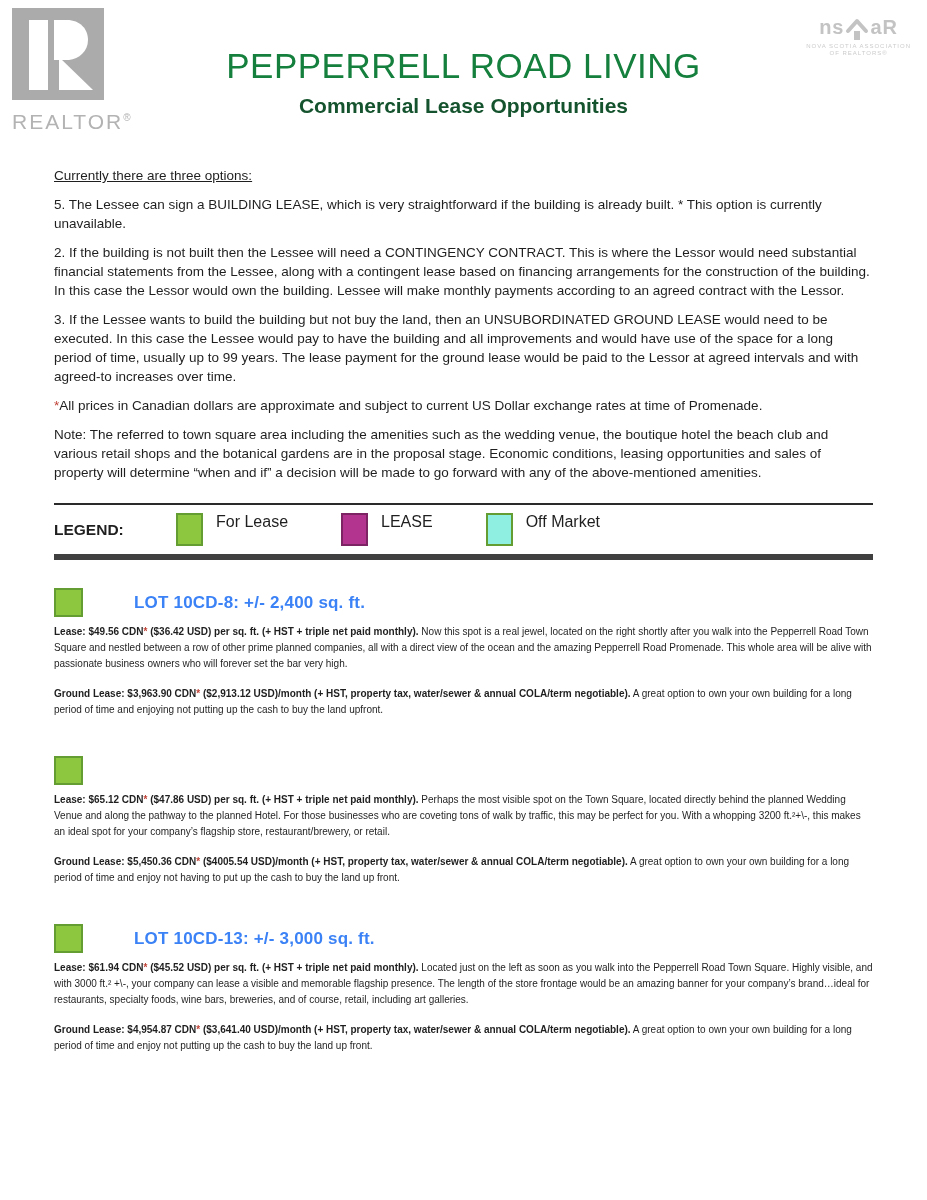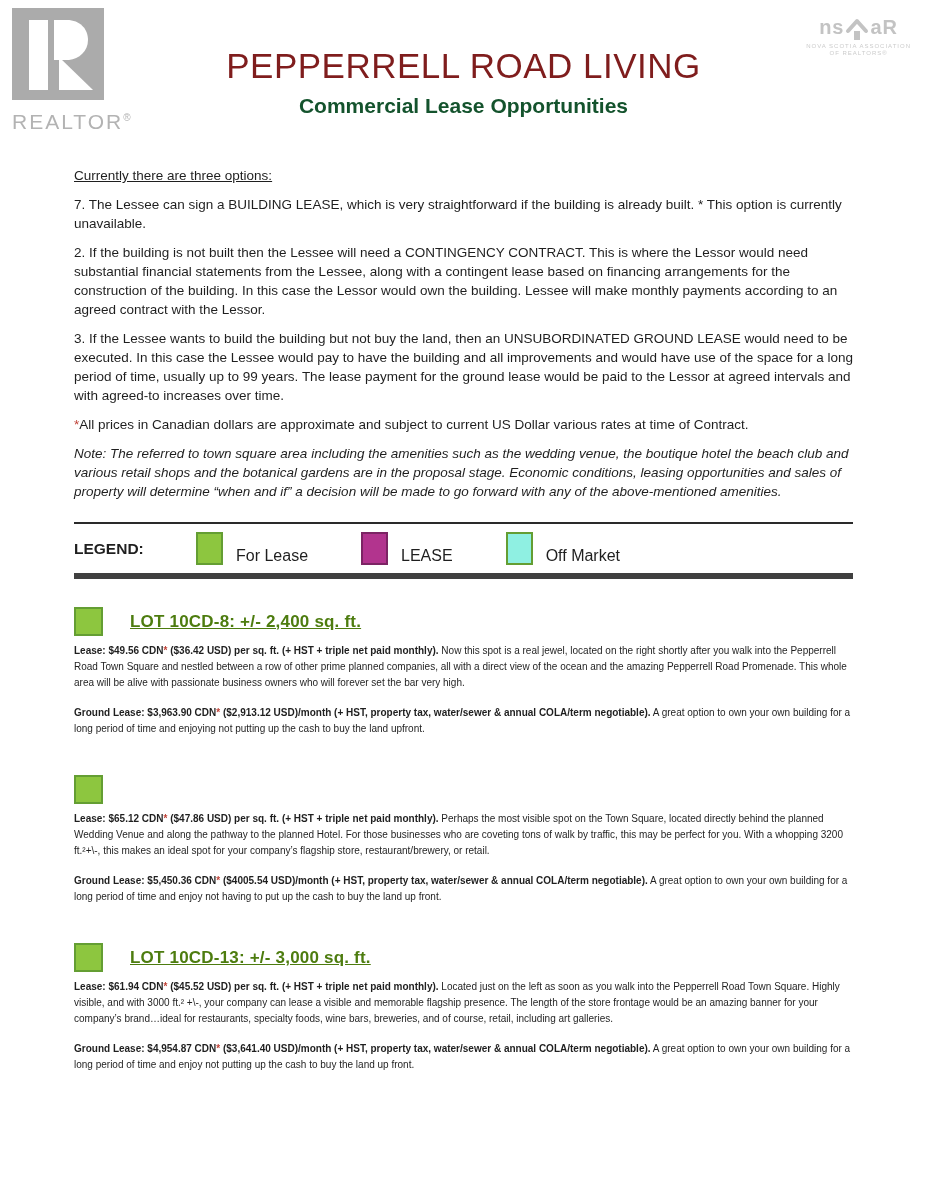--- a/index.html
+++ b/index.html
@@ -1,54 +1,54 @@
 <!DOCTYPE html>
 <html><head>
 <meta charset="utf-8">
 <style>
   html,body{margin:0;padding:0;background:#ffffff;}
   .page{
     width:927px;height:1200px;position:relative;background:#fff;
     font-family:"Liberation Sans",sans-serif;color:#1f1f1f;overflow:hidden;
   }
-  .content{padding:0 74px;}
+  .content{padding:0 54px;}
 
   
   .header{position:relative;height:156px;}
   .realtor{position:absolute;left:12px;top:8px;width:118px;}
   .realtor-box{width:92px;height:97px;}
   .realtor-caption{color:#b3b3b3;font-size:21px;letter-spacing:2px;margin-top:1px;white-space:nowrap;}
   .realtor-caption sup{font-size:10px;}
   .titles{padding-top:46px;text-align:center;}
-  .title{font-size:35px;font-weight:400;letter-spacing:0.5px;color:#7f1d1d;}
+  .title{font-size:35px;font-weight:400;letter-spacing:0.5px;color:#15803d;}
   .subtitle{font-size:21px;font-weight:700;margin-top:8px;color:#14532d;}
   .nsar{position:absolute;right:16px;top:14px;text-align:center;color:#c2c2c2;}
   .nsar-word{display:flex;align-items:flex-end;justify-content:center;font-weight:700;font-size:20px;line-height:27px;color:#c3c3c3;letter-spacing:1px;}
   .nsar-house{margin:0 1px;}
   .nsar-caption{font-size:6px;letter-spacing:1px;color:#cccccc;margin-top:2px;line-height:7px;}
 
   
   .intro{margin-top:10px;}
   .intro p{font-size:13.5px;line-height:19px;margin:0 0 10px;}
   .intro-heading{text-decoration:underline;}
-  .note{font-style:italic;}
+  .note{}
 
   
   .legend{margin-top:21px;border-top:2px solid #2a2a2a;border-bottom:6px solid #404040;
           height:49px;display:flex;align-items:center;}
   .legend-label{font-weight:700;font-size:15.5px;width:122px;}
-  .legend-item{display:flex;align-items:flex-end;margin-right:53px;}
+  .legend-item{display:flex;align-items:flex-start;margin-right:53px;}
   .swatch{width:23px;height:29px;border:2px solid #000;margin-right:13px;}
 
   
   .lot{margin-top:38px;}
   .lot-first{margin-top:28px;}
   .lot-head{display:flex;align-items:center;margin-bottom:7px;}
   .lot-swatch{width:25px;height:25px;border:2px solid #000;margin-right:27px;}
-  .lot-title{font-size:17px;font-weight:700;text-decoration:underline;letter-spacing:0.2px;color:#4d7c0f;}
+  .lot-title{font-size:17px;font-weight:700;letter-spacing:0.2px;color:#3b82f6;margin-left:24px;}
   .lot p{font-size:10px;line-height:16px;margin:0 0 14px;}
 </style>
 </head>
 <body>
 
 <div class="page">
 
   <div class="header">
 
     <div class="realtor">
@@ -79,24 +79,24 @@
         <div>NOVA SCOTIA ASSOCIATION</div>
         <div>OF REALTORS®</div>
       </div>
     </div>
   </div>
 
   <div class="content">
 
     <div class="intro">
       <p class="intro-heading">Currently there are three options:</p>
-      <p>7. The Lessee can sign a BUILDING LEASE, which is very straightforward if the building is already built. * This option is currently unavailable.</p>
+      <p>5. The Lessee can sign a BUILDING LEASE, which is very straightforward if the building is already built. * This option is currently unavailable.</p>
       <p>2. If the building is not built then the Lessee will need a CONTINGENCY CONTRACT. This is where the Lessor would need substantial financial statements from the Lessee, along with a contingent lease based on financing arrangements for the construction of the building. In this case the Lessor would own the building. Lessee will make monthly payments according to an agreed contract with the Lessor.</p>
       <p>3. If the Lessee wants to build the building but not buy the land, then an UNSUBORDINATED GROUND LEASE would need to be executed. In this case the Lessee would pay to have the building and all improvements and would have use of the space for a long period of time, usually up to 99 years. The lease payment for the ground lease would be paid to the Lessor at agreed intervals and with agreed-to increases over time.</p>
-      <p><span class="star" style="color: rgb(191, 65, 54);">*</span><span>All prices in Canadian dollars are approximate and subject to current US Dollar various rates at time of Contract.</span></p>
+      <p><span class="star" style="color: rgb(191, 65, 54);">*</span><span>All prices in Canadian dollars are approximate and subject to current US Dollar exchange rates at time of Promenade.</span></p>
       <p class="note">Note: The referred to town square area including the amenities such as the wedding venue, the boutique hotel the beach club and various retail shops and the botanical gardens are in the proposal stage. Economic conditions, leasing opportunities and sales of property will determine “when and if” a decision will be made to go forward with any of the above-mentioned amenities.</p>
     </div>
 
     <div class="legend">
       <span class="legend-label">LEGEND:</span>
       <span class="legend-item">
         <span class="swatch" style="background-color: rgb(141, 198, 63); border-color: rgb(100, 158, 51);"></span>
         <span>For Lease</span>
       </span>
       <span class="legend-item">

